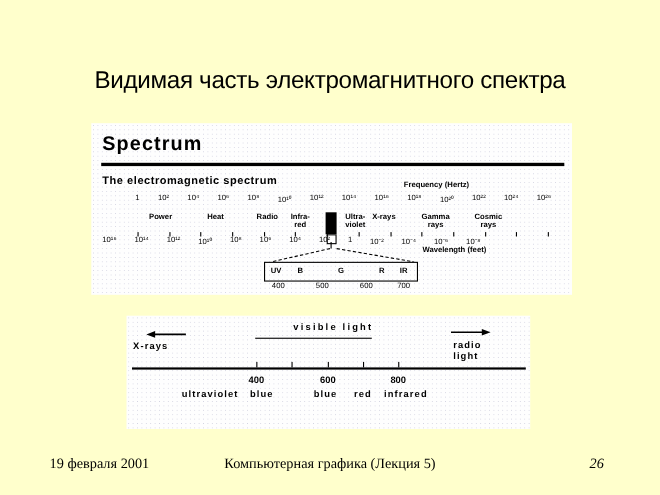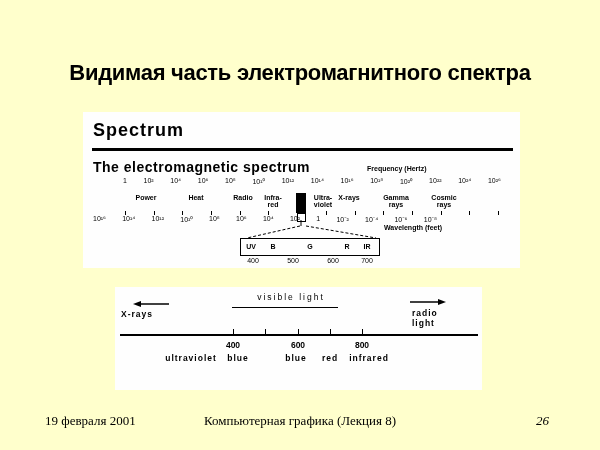--- a/index.html
+++ b/index.html
@@ -5,53 +5,53 @@
   html,body{margin:0;padding:0;}
   body{
     width:600px;height:450px;position:relative;overflow:hidden;
     background:#FFFFCC;
     font-family:"Liberation Sans", sans-serif;
     color:#000;
   }
   
   .slide-title{
     position:absolute;top:60px;left:0;width:600px;
-    text-align:center;font-size:22px;font-weight:bold;
+    text-align:center;font-size:22px;font-weight:normal;
     letter-spacing:-0.3px;
   }
   
   .paper{
     position:absolute;background-color:#fefefe;
     background-image:radial-gradient(circle,#d4d4e2 0.6px,transparent 0.7px);
     background-size:4px 4px;
   }
   #fig1{left:83px;top:112px;width:437px;height:156px;}
   #fig2{left:115px;top:287px;width:367px;height:103px;}
 
   
   .fig1-heading{position:absolute;left:10px;top:8px;font-size:18px;font-weight:bold;letter-spacing:1px;}
   .fig1-rule{position:absolute;left:9px;top:36px;width:421px;height:3px;background:#000;}
-  .fig1-subheading{position:absolute;left:10px;top:47px;font-size:14px;font-weight:bold;letter-spacing:0.5px;}
+  .fig1-subheading{position:absolute;left:10px;top:47px;font-size:10px;font-weight:bold;letter-spacing:0.5px;}
   .freq-axis-label{position:absolute;left:284px;top:53px;font-size:7px;font-weight:bold;}
   .freq-ticks{position:absolute;left:40px;top:65px;width:378px;display:flex;justify-content:space-between;font-size:7px;}
   .freq-ticks span{white-space:nowrap;}
   .tick-row{position:absolute;left:42px;top:99px;width:374px;display:flex;justify-content:space-between;}
   .tick-row i{display:block;width:1px;height:4px;background:#000;}
   .wl-ticks{position:absolute;left:10px;top:103px;width:344px;display:flex;justify-content:space-between;font-size:7px;}
   .wl-axis-label{position:absolute;left:301px;top:112px;font-size:7px;font-weight:bold;}
   .band{position:absolute;top:82px;transform:translateX(-50%);font-size:7px;font-weight:bold;line-height:7px;text-align:center;}
   .visible-bar{position:absolute;left:213px;top:81px;width:10px;height:20px;background:#000;}
   .visible-bar-foot{position:absolute;left:214px;top:101px;width:7px;height:7px;background:#fff;border:1px solid #000;}
   .funnel{position:absolute;left:0;top:0;}
   .vis-box{position:absolute;left:157px;top:126px;width:138px;height:16px;border:1px solid #000;}
   .vis-letter{position:absolute;top:4px;transform:translateX(-50%);font-size:7px;font-weight:bold;}
   .vis-num{position:absolute;top:145px;transform:translateX(-50%);font-size:7px;}
 
   
-  .vl-title{position:absolute;left:176px;top:5px;transform:translateX(-50%);font-size:8.5px;font-weight:normal;letter-spacing:2px;white-space:nowrap;}
+  .vl-title{position:absolute;left:188px;top:5px;transform:translateX(-50%);font-size:8.5px;font-weight:bold;letter-spacing:2px;white-space:nowrap;}
   .vl-underline{position:absolute;left:117px;top:20px;width:106px;height:1px;background:#000;}
   .vl-left-label{position:absolute;left:6px;top:22px;font-size:8.5px;font-weight:bold;letter-spacing:1px;}
   .vl-right-label{position:absolute;left:297px;top:21px;font-size:8.5px;font-weight:bold;letter-spacing:1px;line-height:10px;}
   .vl-band{position:absolute;top:31px;transform:translateX(-50%);font-size:8.5px;font-weight:bold;letter-spacing:1px;white-space:nowrap;margin-top:35px;}
   .vl-axis{position:absolute;left:5px;top:47px;width:358px;height:2px;background:#000;}
   .vl-tick{position:absolute;top:42px;width:1px;height:5px;background:#000;}
   .vl-num{position:absolute;top:53px;transform:translateX(-50%);font-size:8.5px;font-weight:bold;}
   .vl-axis-label{position:absolute;left:185px;top:71px;transform:translateX(-50%);
     font-family:"Liberation Serif", serif;font-size:13px;font-weight:bold;letter-spacing:1px;white-space:nowrap;}
 
@@ -186,14 +186,14 @@
   <div class="vl-tick" style="left:215px;"></div>
   <div class="vl-tick" style="left:247px;"></div>
 
   <span class="vl-num" style="left:118px;">400</span>
   <span class="vl-num" style="left:183px;">600</span>
   <span class="vl-num" style="left:247px;">800</span>
 
 </div>
 
 <div class="footer-item footer-date">19 февраля 2001</div>
-<div class="footer-item footer-lecture">Компьютерная графика (Лекция 8)</div>
+<div class="footer-item footer-lecture">Компьютерная графика (Лекция 5)</div>
 <div class="footer-item footer-page">26</div>
 
 </body></html>

